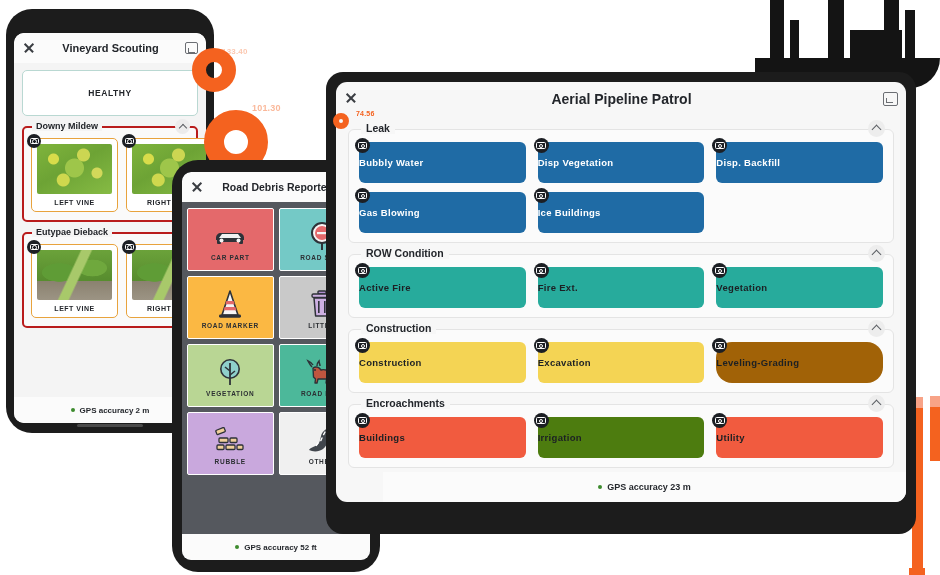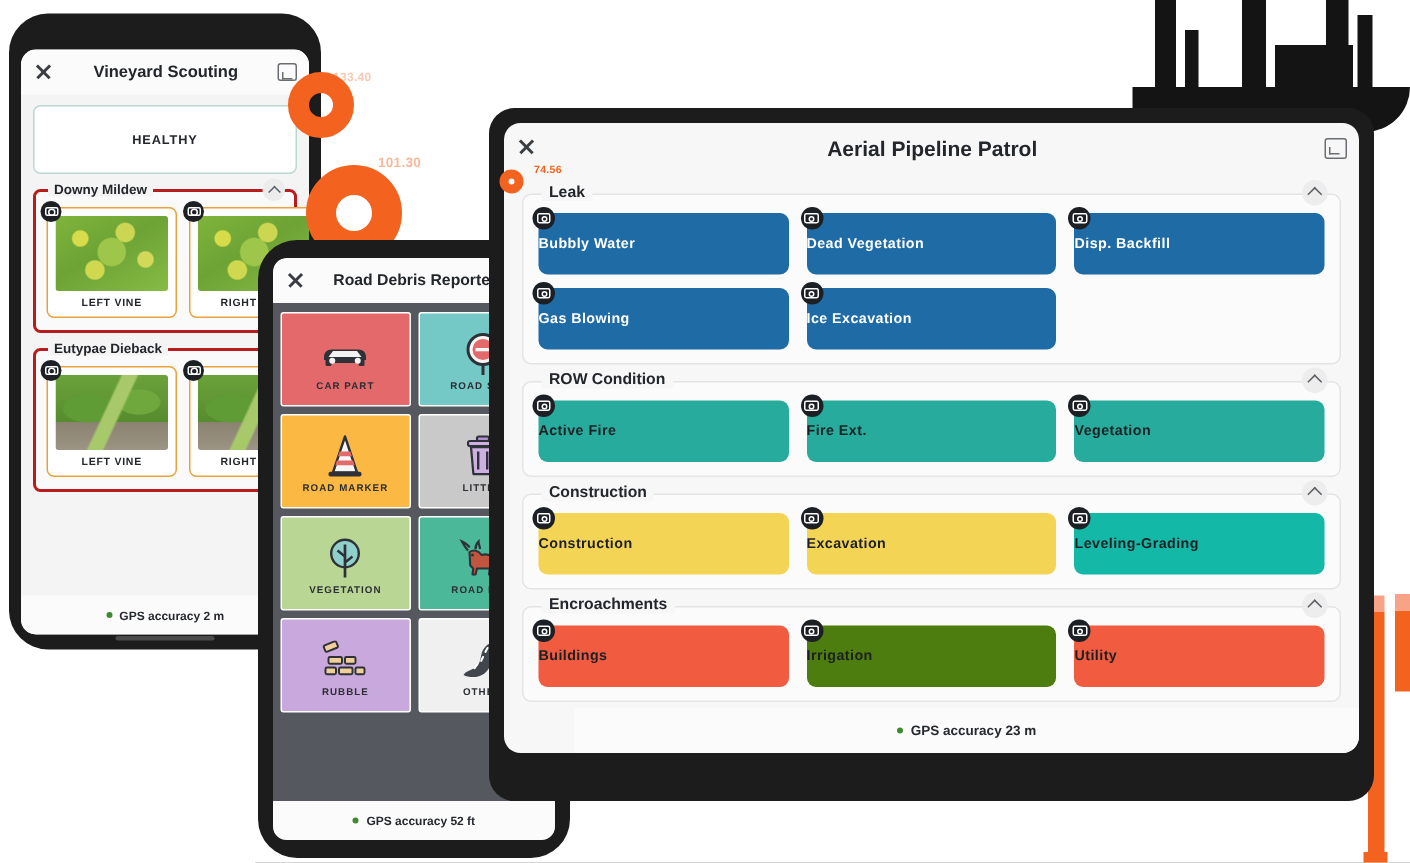--- a/index.html
+++ b/index.html
@@ -443,21 +443,21 @@
                   <div class="body"></div>
                   <div class="lens"></div>
                 </div>
               <span>Bubbly Water</span>
             </div>
             <div class="t-btn" style="background:#1f6ba5;color:#fff;">
               <div class="t-cam">
                   <div class="body"></div>
                   <div class="lens"></div>
                 </div>
-              <span>Dead Vegetation</span>
+              <span>Disp Vegetation</span>
             </div>
             <div class="t-btn" style="background:#1f6ba5;color:#fff;">
               <div class="t-cam">
                   <div class="body"></div>
                   <div class="lens"></div>
                 </div>
               <span>Disp. Backfill</span>
             </div>
           </div>
           <div class="t-row" style="margin-top:9px;">
@@ -466,21 +466,21 @@
                   <div class="body"></div>
                   <div class="lens"></div>
                 </div>
               <span>Gas Blowing</span>
             </div>
             <div class="t-btn" style="background:#1f6ba5;color:#fff;">
               <div class="t-cam">
                   <div class="body"></div>
                   <div class="lens"></div>
                 </div>
-              <span>Ice  Excavation</span>
+              <span>Ice  Buildings</span>
             </div>
             <div class="t-btn ghost"></div>
           </div>
         </div>
 
         <div class="t-group">
           <div class="t-legend">ROW Condition</div>
           <div class="t-chev"></div>
           <div class="t-row">
             <div class="t-btn" style="background:#27ab9c;color:#1c2024;">
@@ -518,21 +518,21 @@
                 </div>
               <span>Construction</span>
             </div>
             <div class="t-btn" style="background:#f4d454;color:#1c2024;">
               <div class="t-cam">
                   <div class="body"></div>
                   <div class="lens"></div>
                 </div>
               <span>Excavation</span>
             </div>
-            <div class="t-btn" style="background:#14b8a6;color:#1c2024;">
+            <div class="t-btn" style="background:#a16207;color:#1c2024;border-radius:16px;">
               <div class="t-cam">
                   <div class="body"></div>
                   <div class="lens"></div>
                 </div>
               <span>Leveling-Grading</span>
             </div>
           </div>
         </div>
 
         <div class="t-group">

